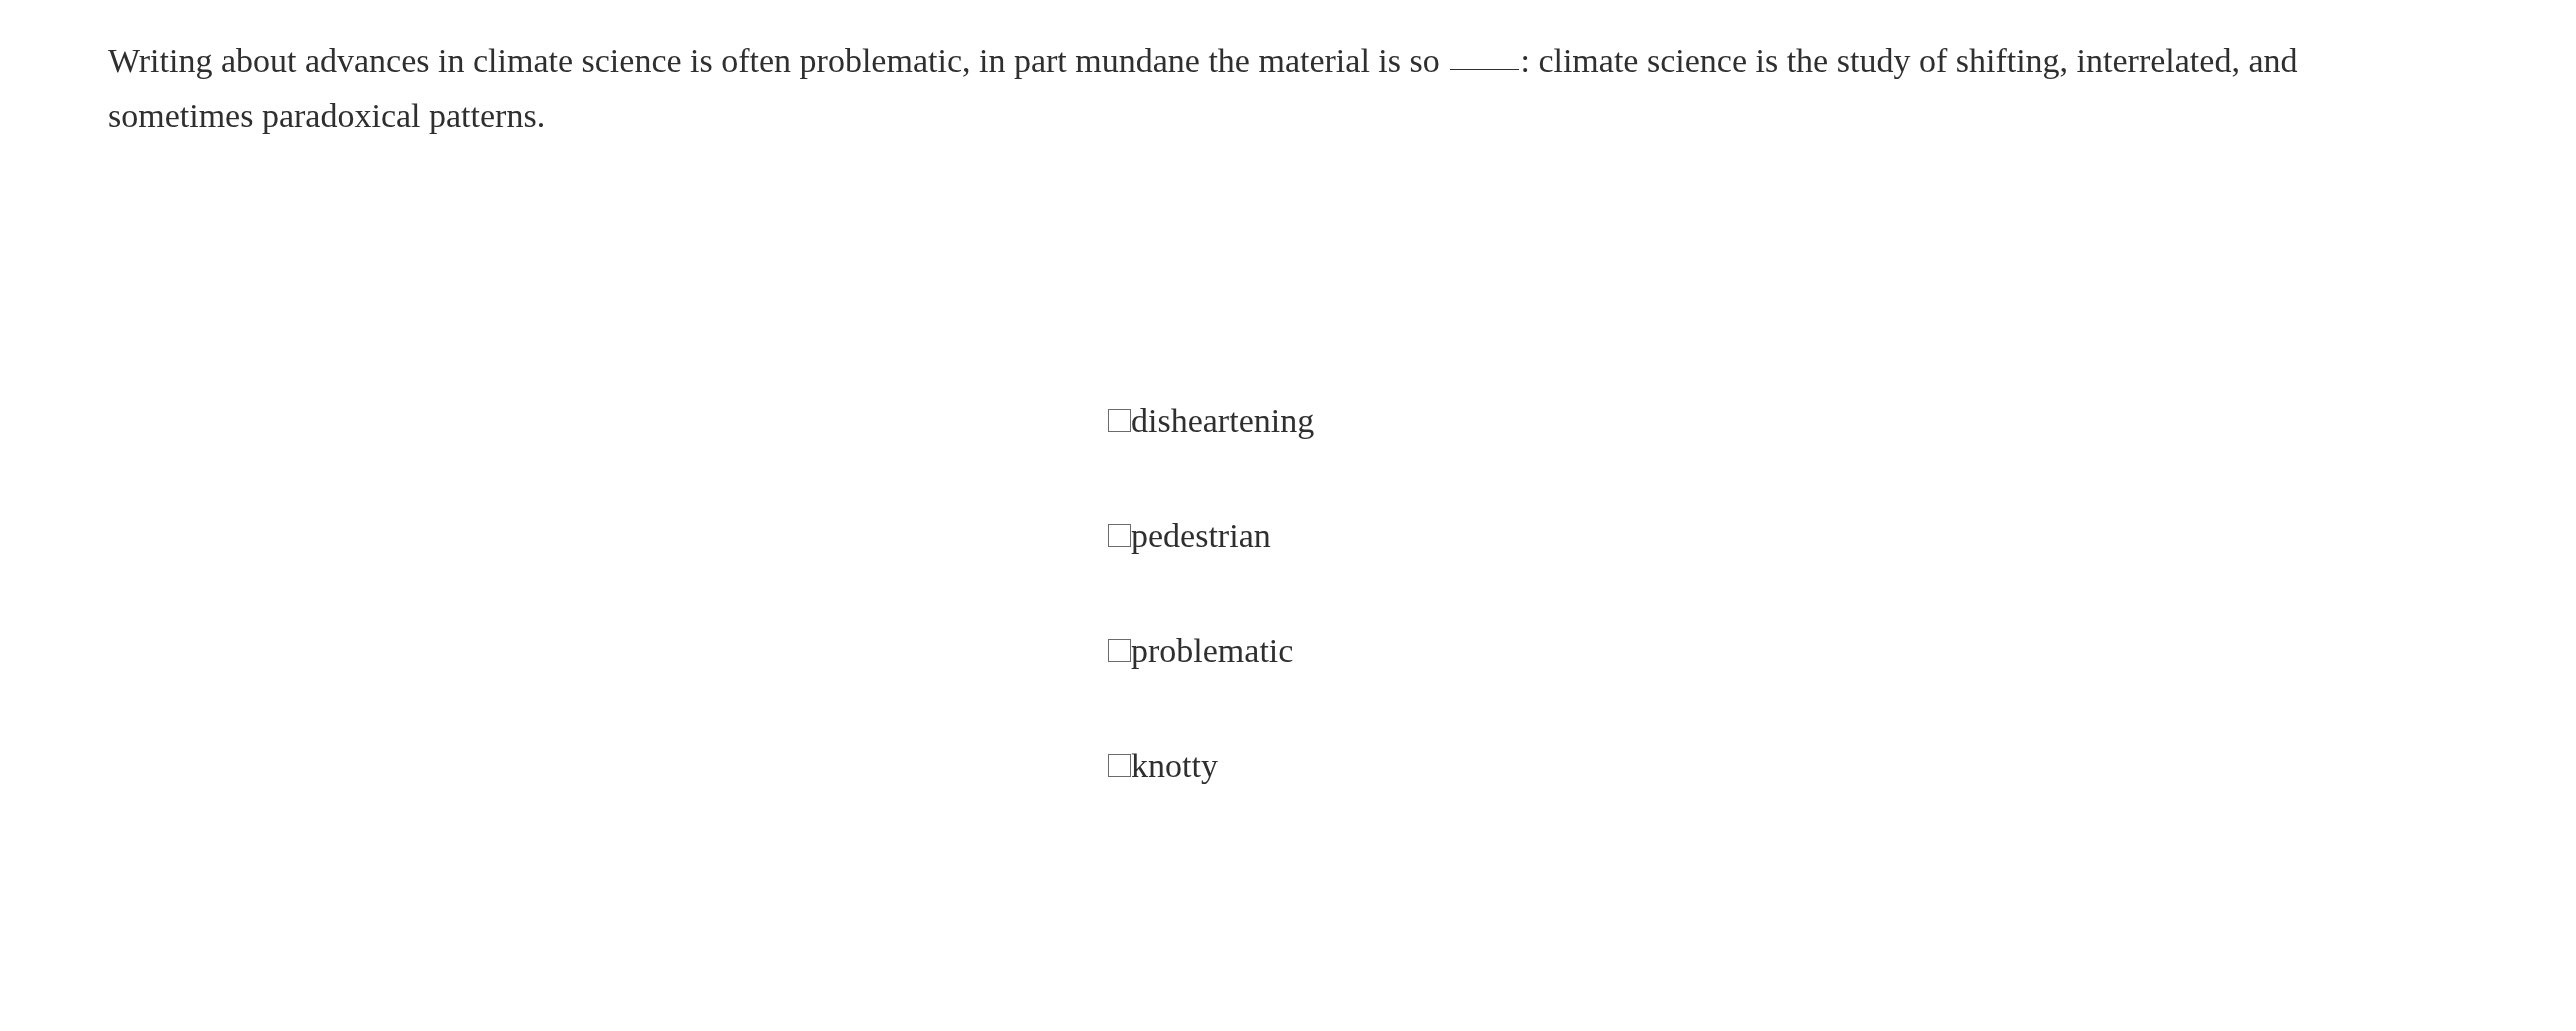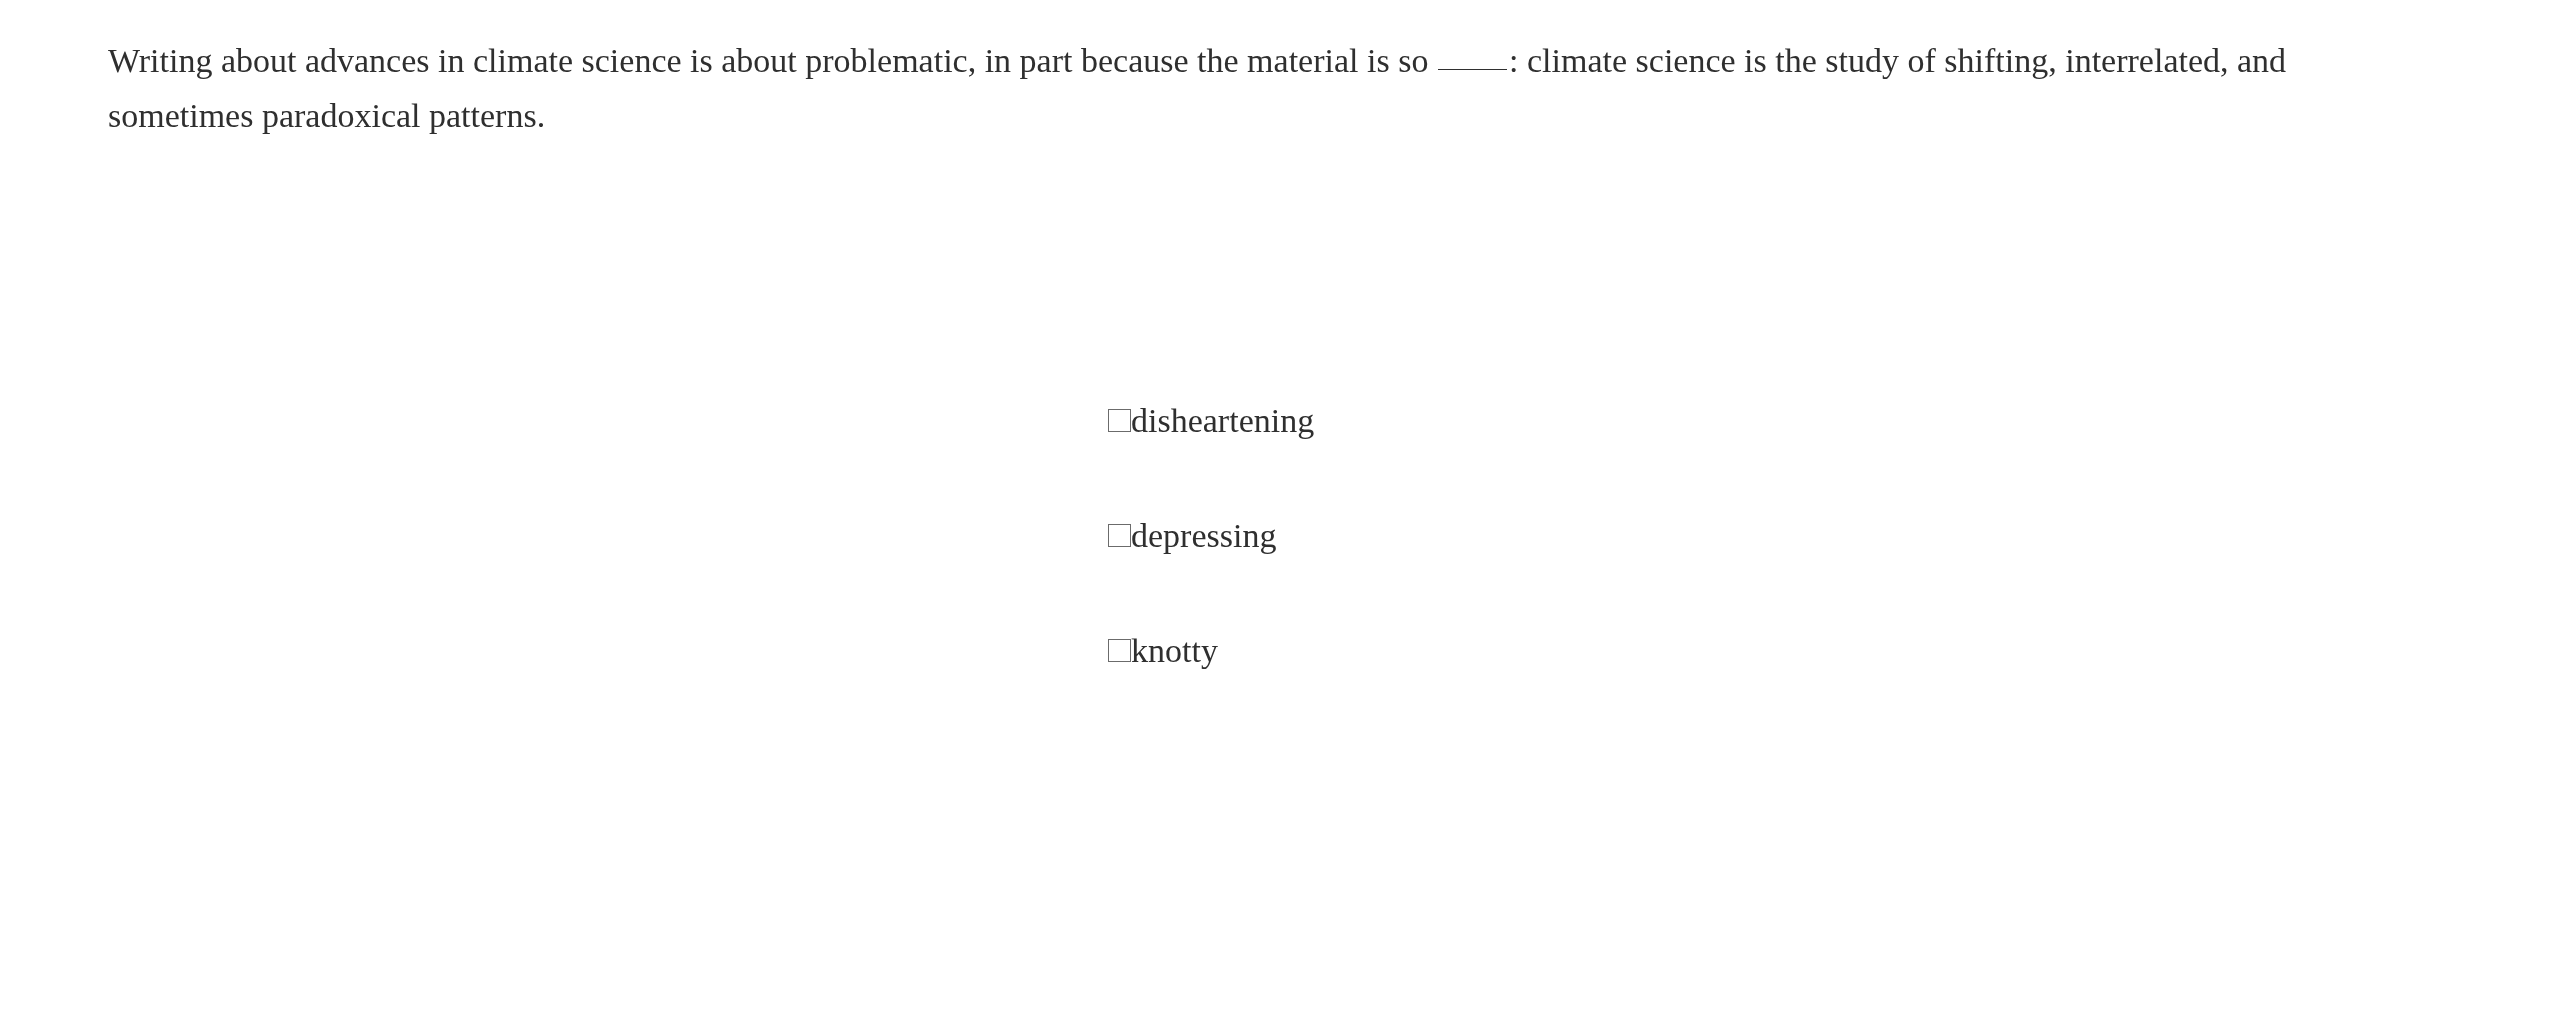--- a/index.html
+++ b/index.html
@@ -55,33 +55,37 @@
   .option-label {
     font-size: 34px;
     line-height: 1;
     color: #2f2f2f;
     white-space: nowrap;
   }
 </style>
 </head>
 <body>
 
-<div class="question-stem"><span>Writing about advances in climate science is about problematic, in part because the material is so </span><span class="blank-underline"></span><span>: climate science is the study of shifting, interrelated, and sometimes paradoxical patterns.</span></div>
+<div class="question-stem"><span>Writing about advances in climate science is often problematic, in part mundane the material is so </span><span class="blank-underline"></span><span>: climate science is the study of shifting, interrelated, and sometimes paradoxical patterns.</span></div>
 
 <div class="options">
 
   <div class="option-row">
     <span class="checkbox"></span>
     <span class="option-label">disheartening</span>
   </div>
 
+  <div class="option-row">
+    <span class="checkbox"></span>
+    <span class="option-label">pedestrian</span>
+  </div>
 
   <div class="option-row">
     <span class="checkbox"></span>
-    <span class="option-label">depressing</span>
+    <span class="option-label">problematic</span>
   </div>
 
 
 
   <div class="option-row">
     <span class="checkbox"></span>
     <span class="option-label">knotty</span>
   </div>
 
 </div>

